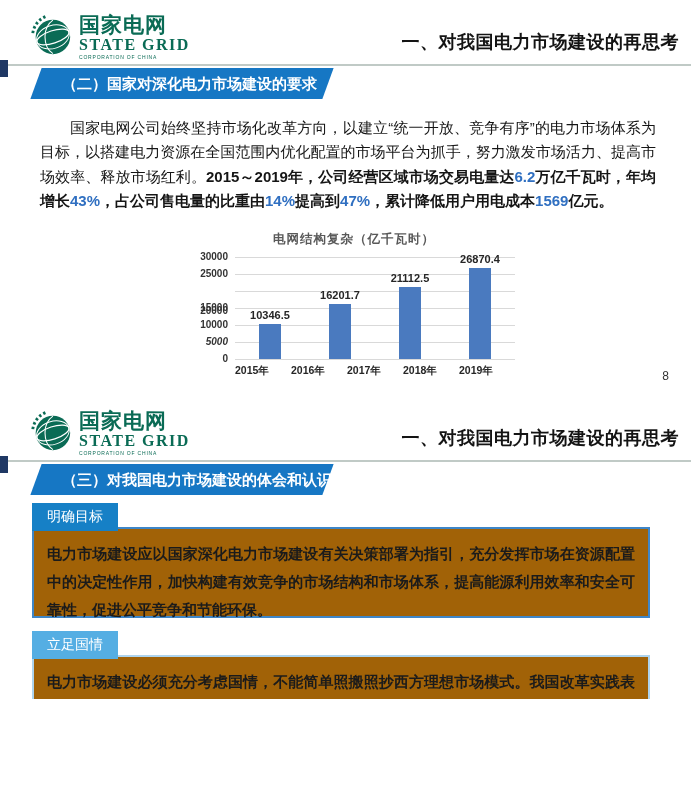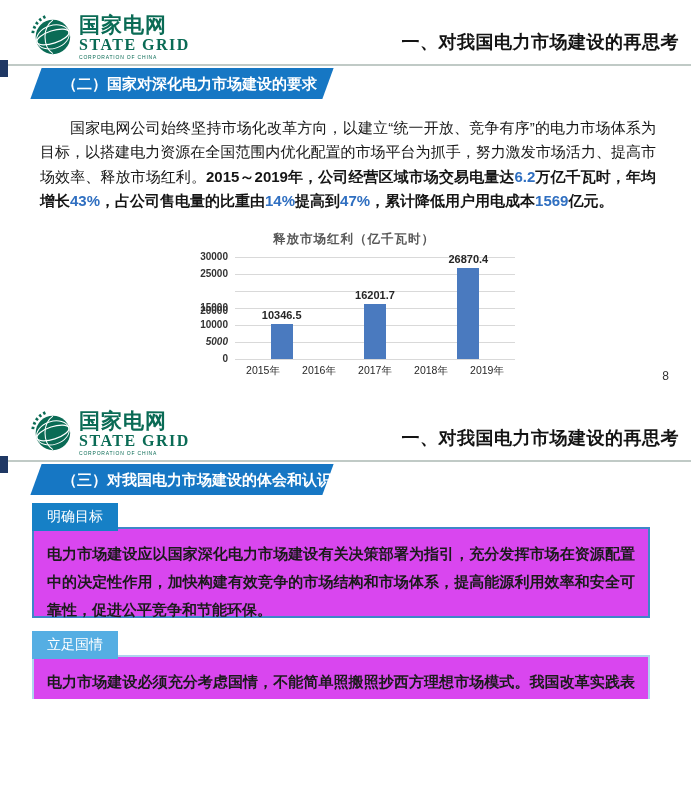--- a/index.html
+++ b/index.html
@@ -40,25 +40,25 @@
   .chart-body{display:flex;}
   .y-axis{position:relative;width:42px;height:102px;flex:none;}
   .y-tick{position:absolute;right:7px;font-size:10px;font-weight:bold;color:#333;line-height:10px;}
   .plot{position:relative;flex:1;height:102px;}
   .gridline{position:absolute;left:0;right:0;height:1px;background:var(--grid_gray);}
   .bars{position:absolute;left:0;right:0;bottom:0;top:0;display:flex;}
   .bar-slot{position:relative;flex:1;height:100%;}
   .bar{position:absolute;left:50%;transform:translateX(-50%);bottom:0;width:22px;background:var(--bar_color);}
   .bar-value{position:absolute;left:50%;transform:translateX(-50%);font-size:11px;font-weight:bold;color:#262626;white-space:nowrap;}
   .x-labels{display:flex;margin-left:42px;margin-top:5px;}
-  .x-label{flex:1;text-align:center;font-size:10.5px;font-weight:normal;color:#262626;}
+  .x-label{flex:1;text-align:left;font-size:10.5px;font-weight:bold;color:#262626;}
 
   
   .sec-label{position:absolute;left:32px;color:#fff;font-size:14px;font-weight:normal;padding:5px 15px;z-index:2;}
-  .sec-box{position:absolute;left:32px;width:618px;background:#d946ef;z-index:1;}
+  .sec-box{position:absolute;left:32px;width:618px;background:#a16207;z-index:1;}
   .sec-text{font-size:15px;line-height:1.85;color:#1b1b1b;font-weight:600;padding:11px 13px 8px 13px;text-align:justify;}
   #label1{top:107px;background:var(--label1_blue);}
   #box1{top:131px;height:91px;border:2px solid var(--box1_border);}
   #label2{top:235px;background:var(--label2_blue);}
   #box2{top:259px;height:108px;border:2px solid var(--box2_border);}
 </style>
 </head>
 <body>
 
 <div class="page">
@@ -83,21 +83,21 @@
     <div class="slide-title">一、对我国电力市场建设的再思考</div>
     <div class="header-line"></div>
     <div class="navy-chip"></div>
     <div class="banner">
       <span class="banner-label">（二）国家对深化电力市场建设的要求</span>
     </div>
 
     <p class="para"><span class="seg-normal">国家电网公司始终坚持市场化改革方向，以建立“统一开放、竞争有序”的电力市场体系为目标，以搭建电力资源在全国范围内优化配置的市场平台为抓手，努力激发市场活力、提高市场效率、释放市场红利。</span><span class="seg-bold">2015～2019年，公司经营区域市场交易电量达</span><span class="seg-blue-bold">6.2</span><span class="seg-bold">万亿千瓦时，年均增长</span><span class="seg-blue-bold">43%</span><span class="seg-bold">，占公司售电量的比重由</span><span class="seg-blue-bold">14%</span><span class="seg-bold">提高到</span><span class="seg-blue-bold">47%</span><span class="seg-bold">，累计降低用户用电成本</span><span class="seg-blue-bold">1569</span><span class="seg-bold">亿元。</span></p>
 
     <div class="chart">
-        <div class="chart-title">释放市场红利（亿千瓦时）</div>
+        <div class="chart-title">电网结构复杂（亿千瓦时）</div>
         <div class="chart-body">
           <div class="y-axis">
             <div class="y-tick" style="top: -5px;">30000</div>
             <div class="y-tick" style="top: 12px;">25000</div>
             <div class="y-tick" style="top: 29px; margin-top: 20px;">20000</div>
             <div class="y-tick" style="top: 46px;">15000</div>
             <div class="y-tick" style="top: 63px; text-align: right;">10000</div>
             <div class="y-tick" style="top: 80px; font-style: italic;">5000</div>
             <div class="y-tick" style="top: 97px;">0</div>
           </div>
@@ -110,20 +110,24 @@
             <div class="gridline" style="top: 85px;"></div>
             <div class="gridline" style="top: 102px;"></div>
             <div class="bars">
               <div class="bar-slot">
                 <div class="bar" style="height: 35.1781px;"></div>
                 <div class="bar-value" style="bottom: 38.1781px;">10346.5</div>
               </div>
               <div class="bar-slot">
                 <div class="bar" style="height: 55.0858px;"></div>
                 <div class="bar-value" style="bottom: 58.0858px;">16201.7</div>
+              </div>
+              <div class="bar-slot">
+                <div class="bar" style="height: 71.7825px;"></div>
+                <div class="bar-value" style="bottom: 74.7825px;">21112.5</div>
               </div>
               <div class="bar-slot">
                 <div class="bar" style="height: 91.3594px;"></div>
                 <div class="bar-value" style="bottom: 94.3594px;">26870.4</div>
               </div>
             </div>
           </div>
         </div>
         <div class="x-labels">
           <div class="x-label">2015年</div>

